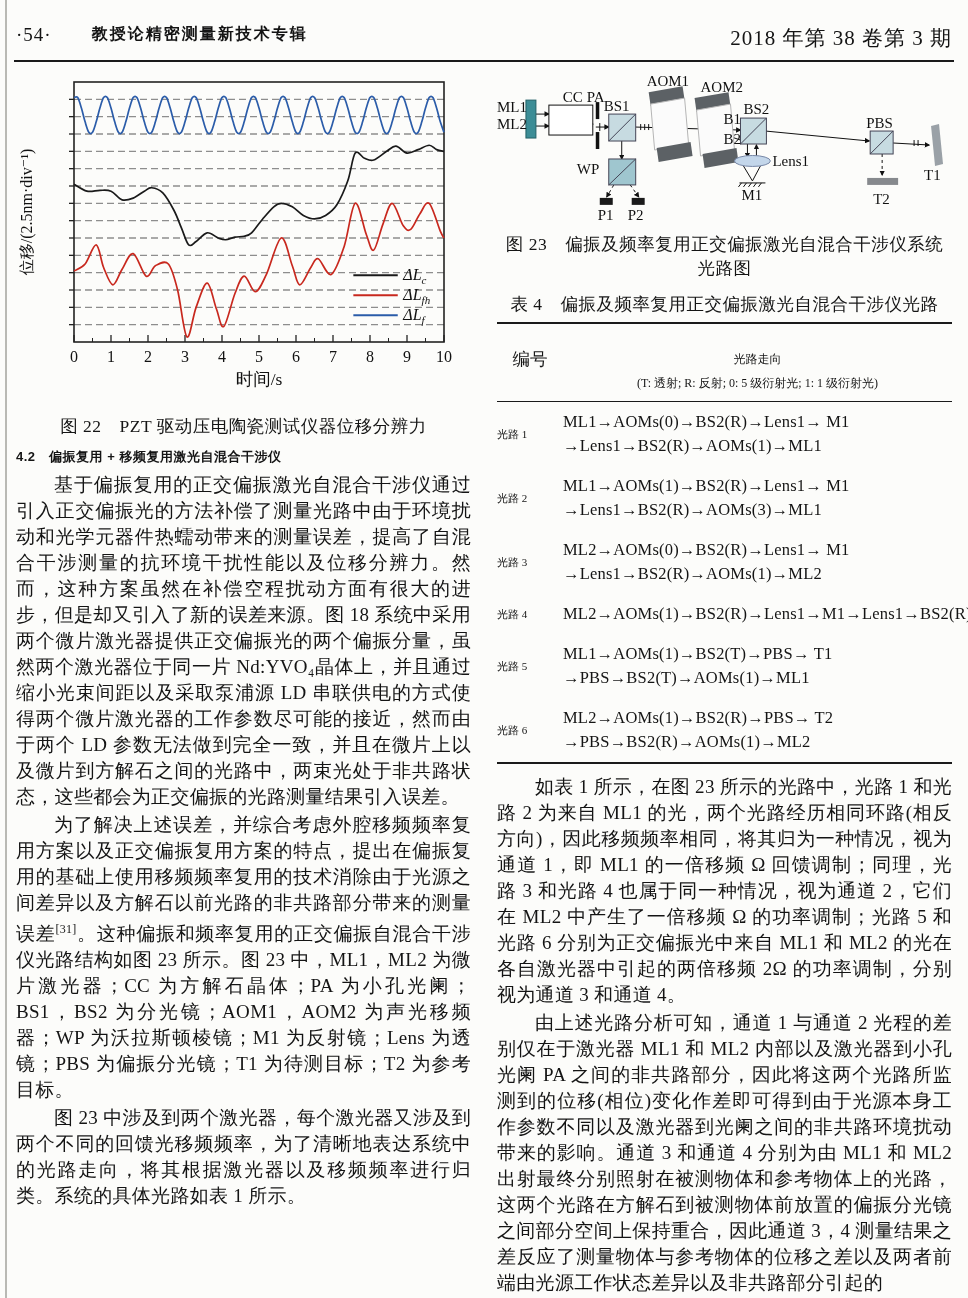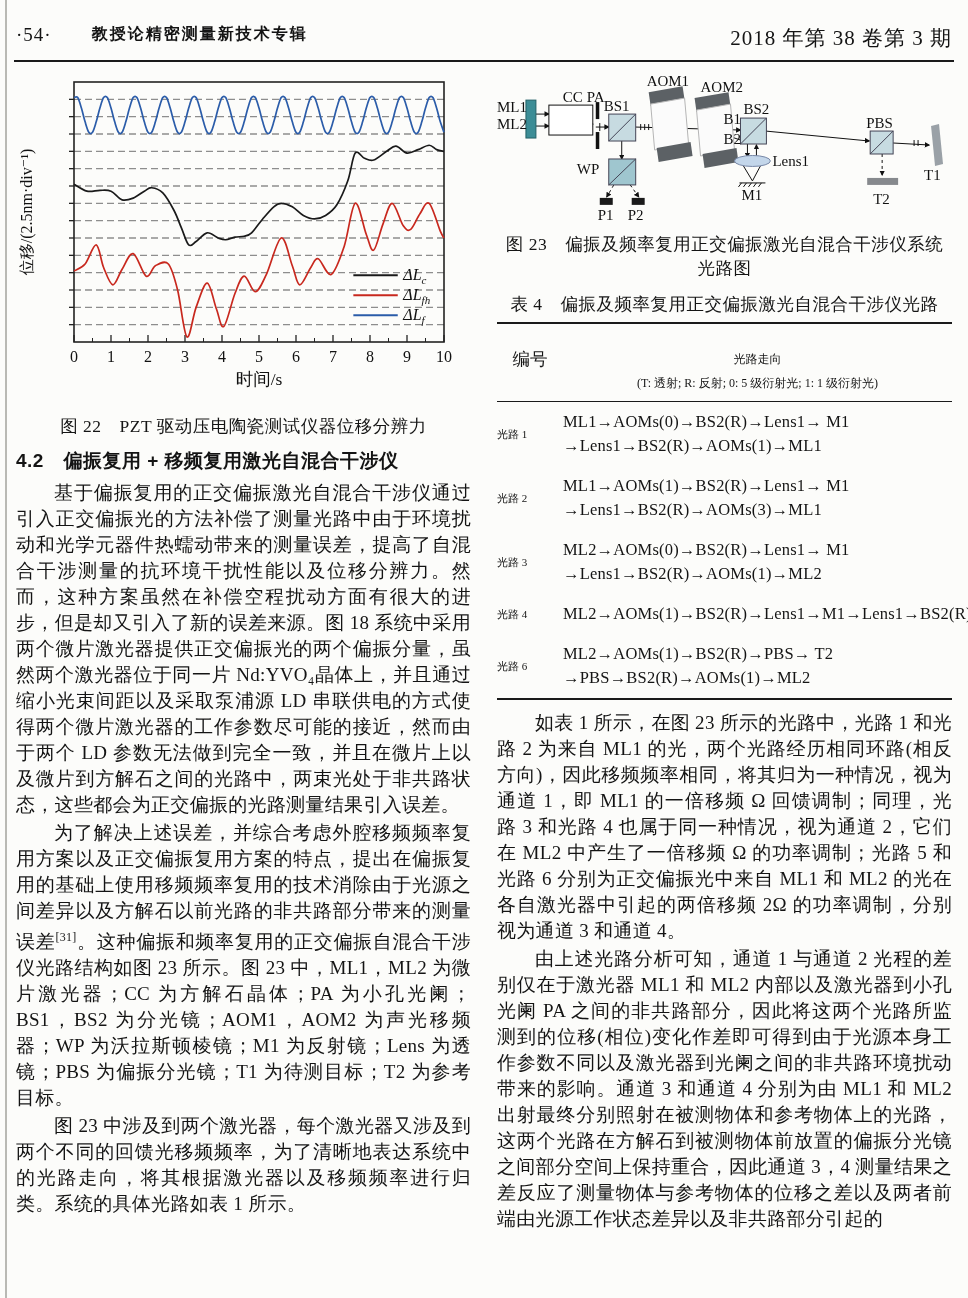--- a/index.html
+++ b/index.html
@@ -12,21 +12,21 @@
   .pg-num{font-size:19px;letter-spacing:1px;}
   .col-title{font-family:Liberation Serif, serif;font-weight:bold;font-size:16px;letter-spacing:2px;}
   .issue{margin-left:auto;font-size:21px;letter-spacing:1px;}
   .header-rule{border-top:2.5px solid #1a1a1a;margin:2px 14px 0 14px;}
   .columns{display:flex;gap:26px;padding:10px 16px 0 16px;}
   .col{width:455px;}
   
   .fig22{margin:2px 0 4px 0;}
   .fig-caption{font-size:17.5px;text-align:center;margin:2px 0 10px 0;letter-spacing:0.5px;}
   
-  .sec-heading{font-family:"Liberation Sans","DejaVu Sans",sans-serif;font-weight:bold;font-size:19px;margin:10px 0 6px 0;letter-spacing:0.5px;}
+  .sec-heading{font-family:"Liberation Sans","DejaVu Sans",sans-serif;font-weight:bold;font-size:13px;margin:10px 0 6px 0;letter-spacing:0.5px;}
   .para{font-size:19px;line-height:26px;text-align:justify;text-indent:2em;margin:0 0 2px 0;letter-spacing:0.3px;}
   .para sup{font-size:12px;}
   
   .fig23{margin-top:2px;}
   
   .tbl-title{font-size:17.5px;text-align:center;margin:12px 0 6px 0;letter-spacing:0.5px;}
   .tbl{border-top:2px solid #1a1a1a;border-bottom:2px solid #1a1a1a;margin-bottom:10px;}
   .tbl-head{display:flex;border-bottom:1.2px solid #1a1a1a;padding:23px 0 6px 0;align-items:flex-start;}
   .th-id{width:66px;text-align:center;font-size:17.5px;flex:none;}
   .th-path{flex:1;text-align:center;font-size:12px;line-height:24px;}
@@ -249,20 +249,24 @@
       </div>
       <div class="tbl-row">
         <div class="td-id">光路 3</div>
         <div class="td-path">ML2→AOMs(0)→BS2(R)→Lens1→ M1 →Lens1→BS2(R)→AOMs(1)→ML2</div>
       </div>
       <div class="tbl-row">
         <div class="td-id">光路 4</div>
         <div class="td-path">ML2→AOMs(1)→BS2(R)→Lens1→M1→Lens1→BS2(R)→AOMs(0)→ML2</div>
       </div>
       <div class="tbl-row">
+        <div class="td-id">光路 5</div>
+        <div class="td-path">ML1→AOMs(1)→BS2(T)→PBS→ T1 →PBS→BS2(T)→AOMs(1)→ML1</div>
+      </div>
+      <div class="tbl-row">
         <div class="td-id">光路 6</div>
         <div class="td-path">ML2→AOMs(1)→BS2(R)→PBS→ T2 →PBS→BS2(R)→AOMs(1)→ML2</div>
       </div>
     </div>
 
     <p class="para">如表 1 所示，在图 23 所示的光路中，光路 1 和光路 2 为来自 ML1 的光，两个光路经历相同环路(相反方向)，因此移频频率相同，将其归为一种情况，视为通道 1，即 ML1 的一倍移频 Ω 回馈调制；同理，光路 3 和光路 4 也属于同一种情况，视为通道 2，它们在 ML2 中产生了一倍移频 Ω 的功率调制；光路 5 和光路 6 分别为正交偏振光中来自 ML1 和 ML2 的光在各自激光器中引起的两倍移频 2Ω 的功率调制，分别视为通道 3 和通道 4。</p>
     <p class="para">由上述光路分析可知，通道 1 与通道 2 光程的差别仅在于激光器 ML1 和 ML2 内部以及激光器到小孔光阑 PA 之间的非共路部分，因此将这两个光路所监测到的位移(相位)变化作差即可得到由于光源本身工作参数不同以及激光器到光阑之间的非共路环境扰动带来的影响。通道 3 和通道 4 分别为由 ML1 和 ML2 出射最终分别照射在被测物体和参考物体上的光路，这两个光路在方解石到被测物体前放置的偏振分光镜之间部分空间上保持重合，因此通道 3，4 测量结果之差反应了测量物体与参考物体的位移之差以及两者前端由光源工作状态差异以及非共路部分引起的</p>
   </div>
 </div>
 

